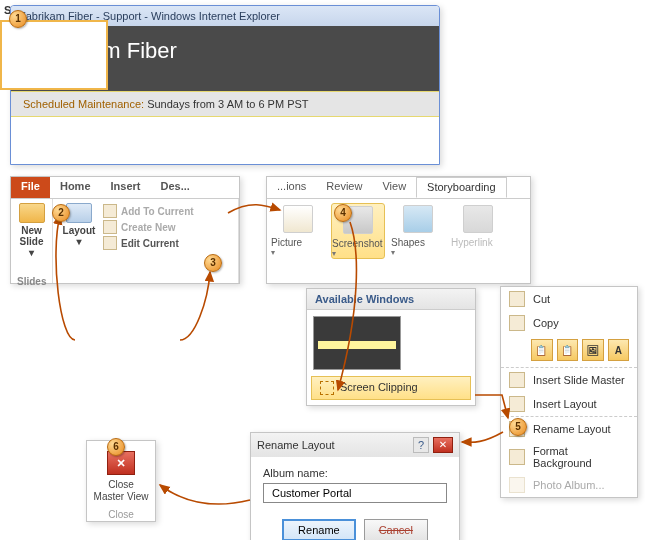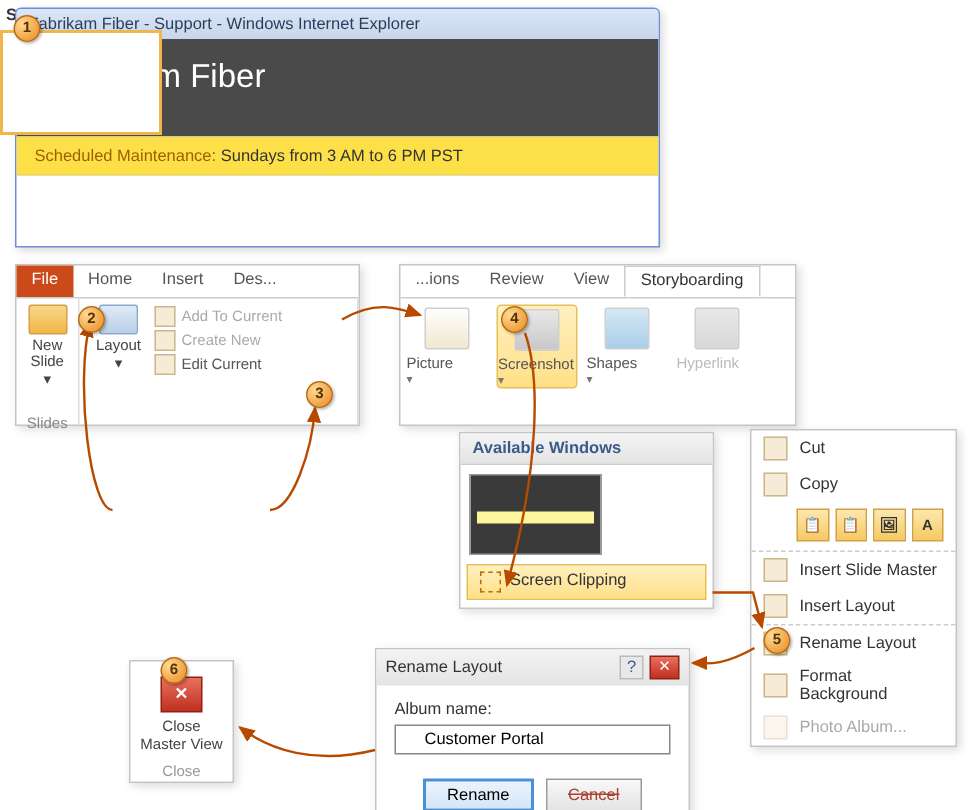--- a/index.html
+++ b/index.html
@@ -32,30 +32,30 @@
       color: #2a3e5c;
     }
     .browser-header {
       background: #4a4a4a;
       color: #fff;
       padding: 12px 18px;
     }
     .browser-header .big { font-size: 22px; font-weight: 300; }
     .browser-header .sub { font-size: 13px; color: #ccc; }
     .maintenance {
-      background: #fde047;
+      background: #e5e5e5;
       border-top: 1px solid #e6d870;
       border-bottom: 1px solid #e6d870;
       padding: 6px 12px;
       font-size: 11px;
     }
     .maintenance .label { color: #a06000; }
 
     
-    .ribbon1 { left: 10px; top: 176px; width: 230px; height: 108px; }
+    .ribbon1 { left: 10px; top: 176px; width: 230px; height: 108px; font-weight: bold; }
     .tabs { display: flex; border-bottom: 1px solid #ccc; height: 22px; }
     .tab { padding: 3px 10px; font-size: 11px; color: #555; }
     .tab.file { background: #cc4a1a; color: #fff; }
     .ribbon-body { display: flex; height: calc(100% - 22px); }
     .ribbon-group {
       border-right: 1px solid #ddd;
       display: flex;
       flex-direction: column;
       justify-content: space-between;
       padding: 4px 6px 2px;
@@ -179,21 +179,21 @@
     }
     .dlg-help {
       width: 16px; height: 16px;
       background: #e8e8e8; border: 1px solid #bbb;
       text-align: center; line-height: 14px; color: #3a5b8a;
       margin-right: 4px;
     }
     .dlg-body { padding: 10px 12px; }
     .dlg-body label { display: block; font-size: 11px; margin-bottom: 4px; }
     .dlg-body input {
-      width: 100%; border: 1px solid #888; padding: 3px 19px;
+      width: 100%; border: 1px solid #888; padding: 3px 8px;
       font-size: 11px;
     }
     .dlg-btns { display: flex; gap: 8px; justify-content: center; padding: 6px 0 10px; }
     .dlg-btn {
       padding: 3px 14px;
       font-size: 11px;
       border: 1px solid #9a9a9a;
       background: linear-gradient(#f8f8f8, #e4e4e4);
     }
     .dlg-btn.primary {

